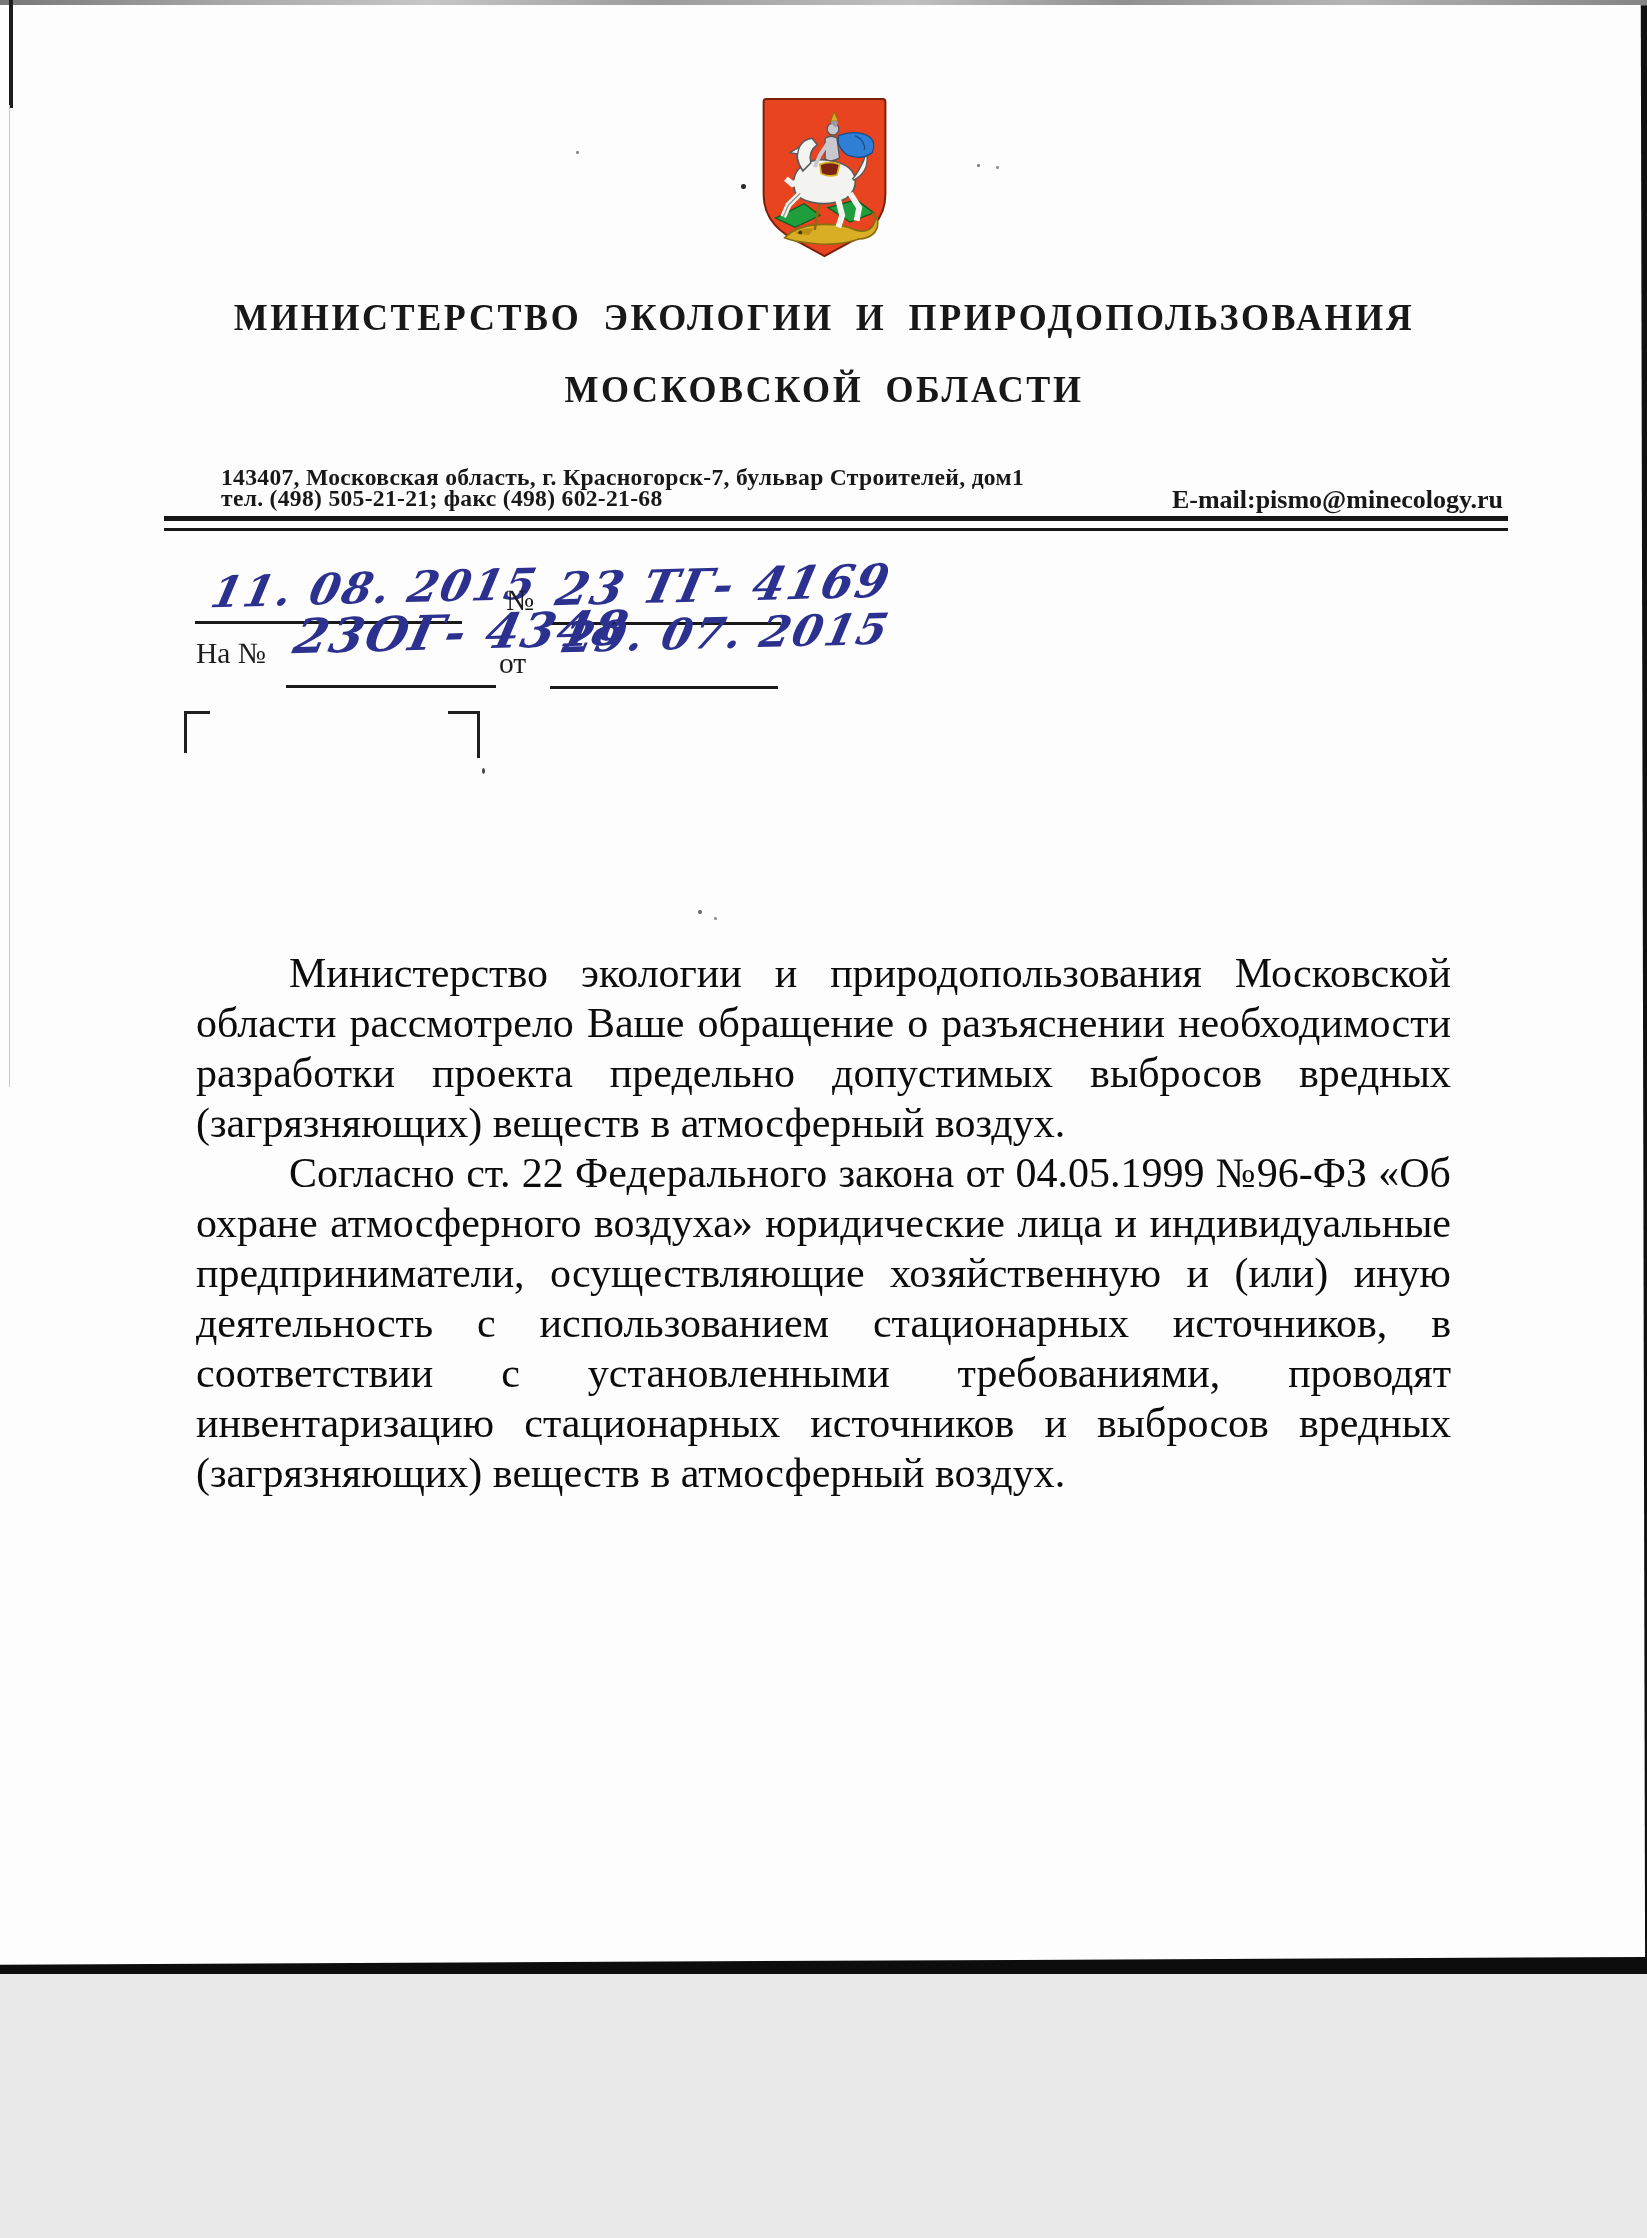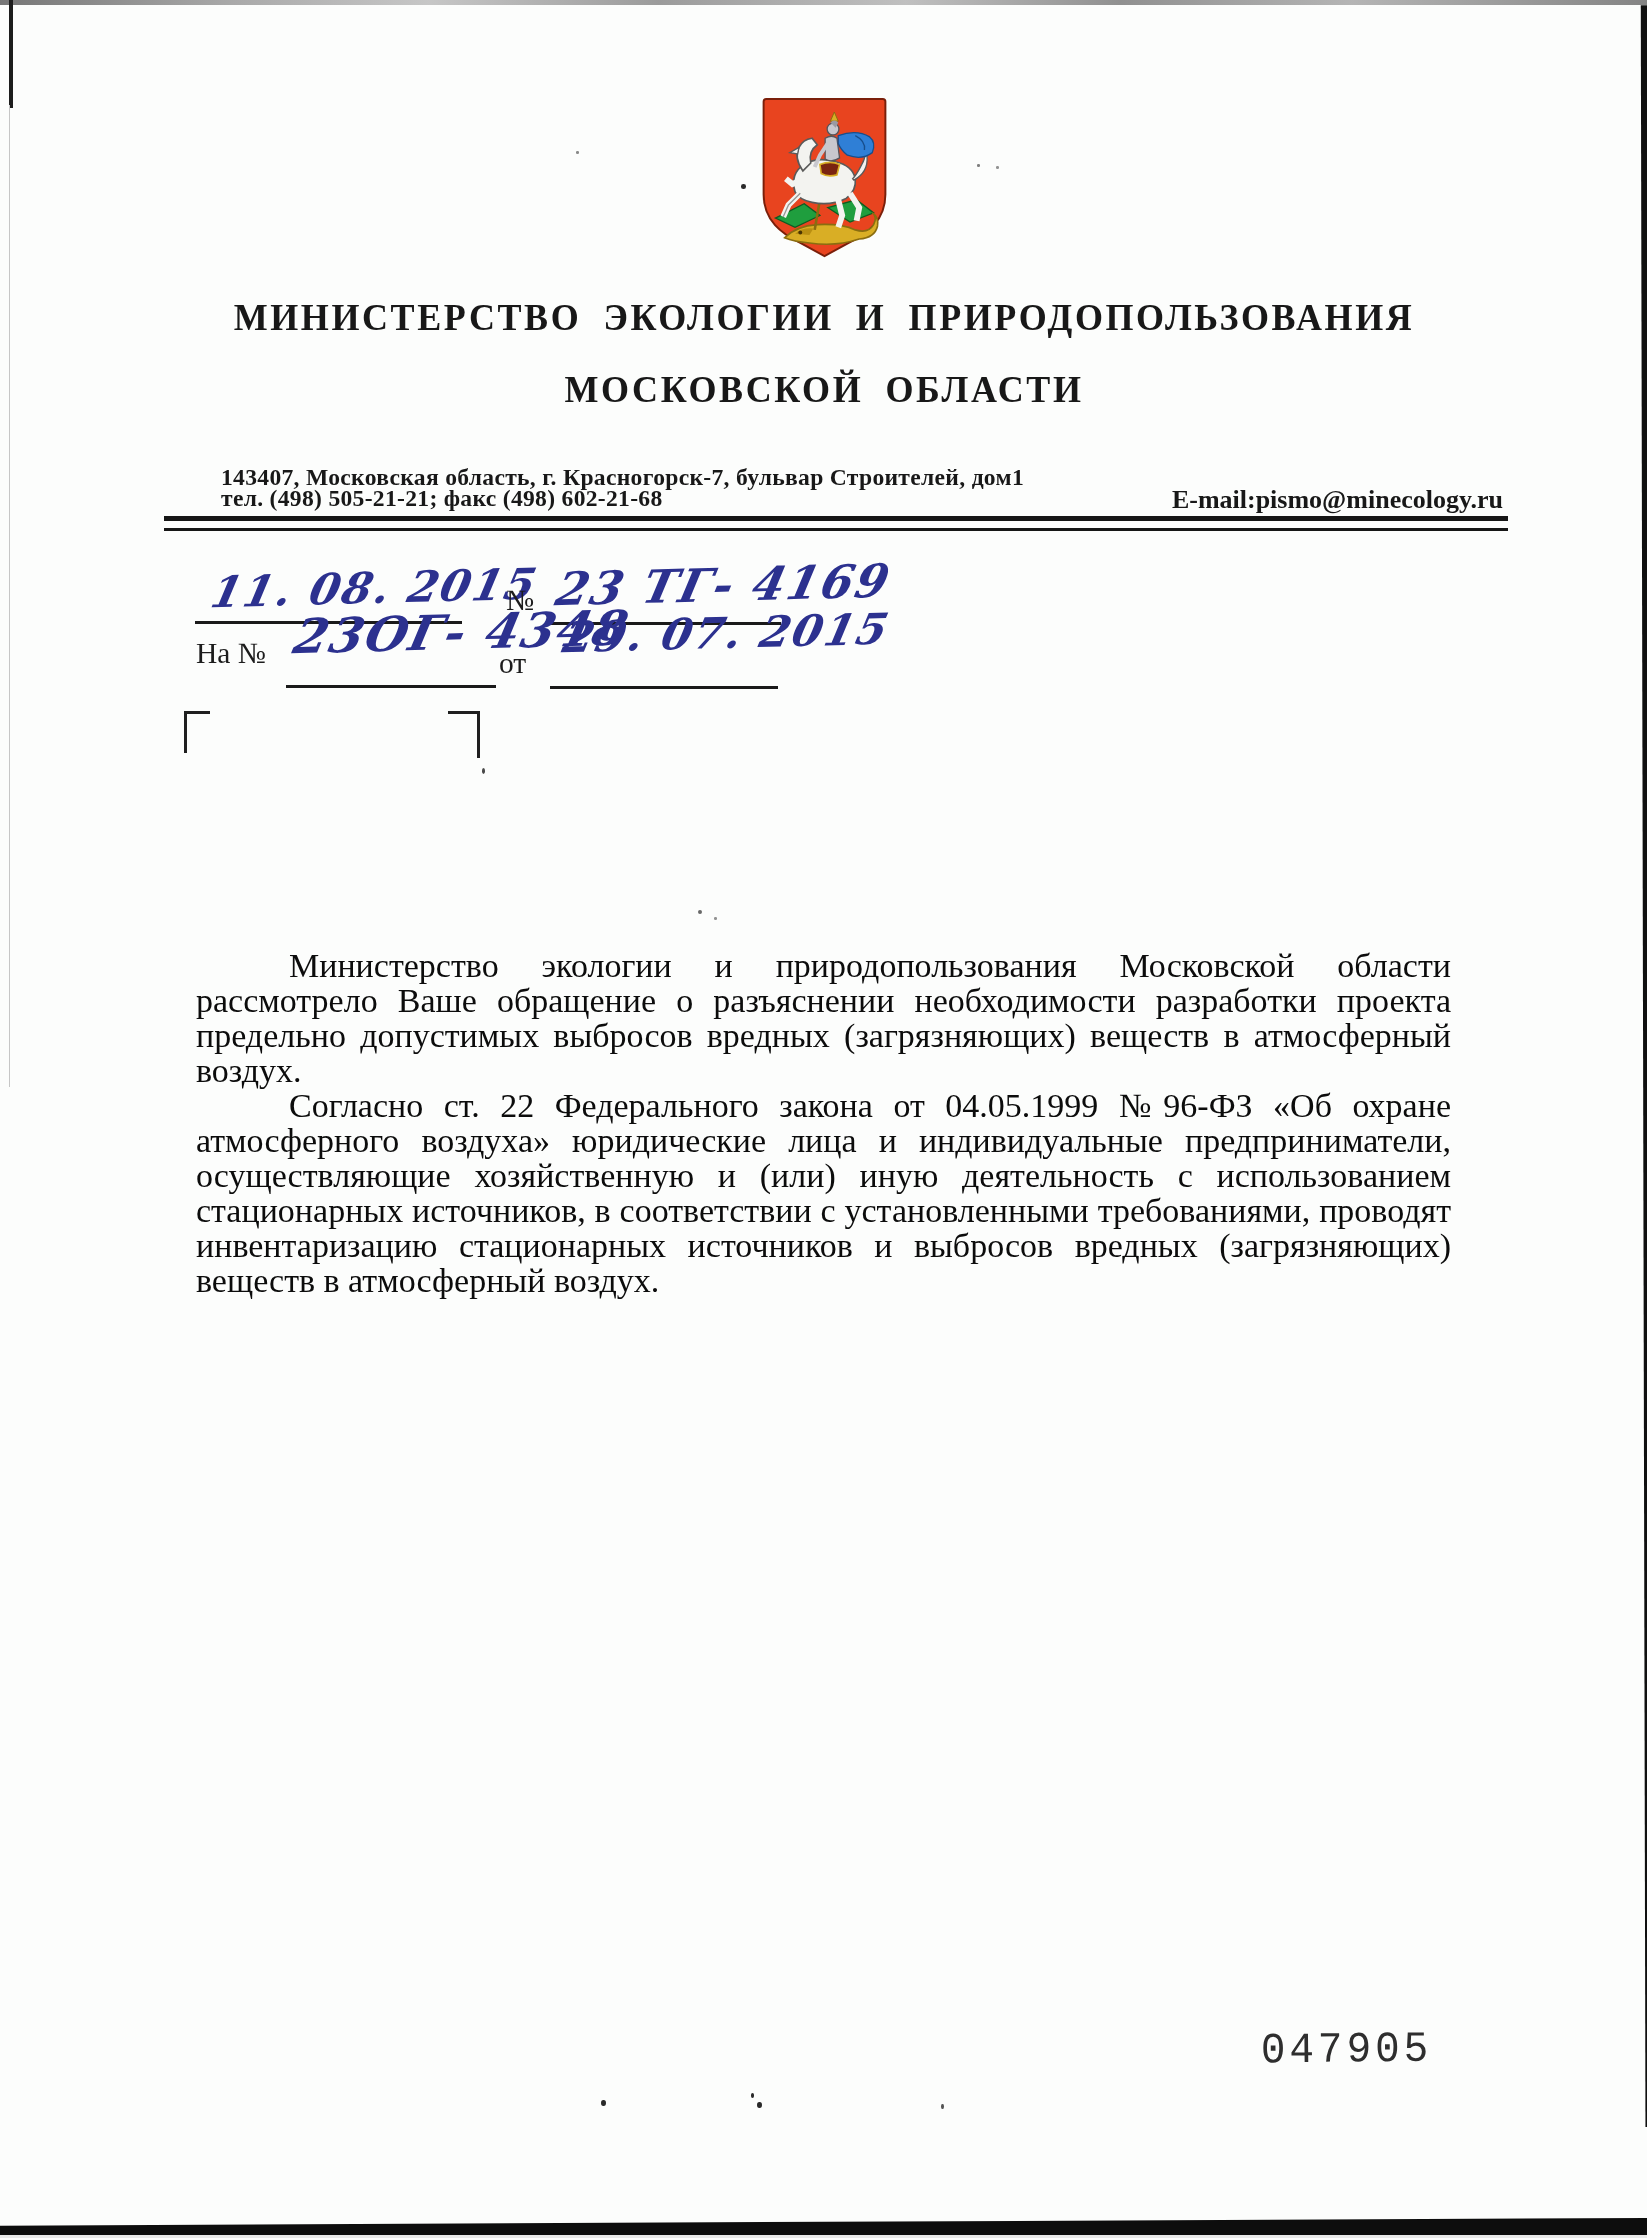--- a/index.html
+++ b/index.html
@@ -1,17 +1,17 @@
 <!DOCTYPE html>
 <html style="font-size:10.5px"><head>
 <meta charset="utf-8">
 <style>
   html,body{margin:0;padding:0;background:#e9e9e9;}
   #page{
-    position:relative;width:1648px;height:2235px;margin:0 auto;
+    position:relative;width:1648px;height:1974px;margin:0 auto;
     background:#fcfdfc;overflow:hidden;
     font-family:"Liberation Serif",serif;color:#111;
   }
   
   .scan-top{position:absolute;left:0;top:0;width:1648px;height:4.6px;
     background:linear-gradient(90deg,#5f5f5f 0%,#9a9a9a 14%,#bdbdbd 26%,#8a8a8a 40%,#b5b5b5 55%,#7d7d7d 68%,#a8a8a8 82%,#6f6f6f 100%);
     opacity:.85;}
   .scan-left-dark{position:absolute;left:9.2px;top:0;width:3.9px;height:108px;background:#1d1d1d;}
   .scan-left-faint{position:absolute;left:8.5px;top:105px;width:1.3px;height:982px;background:#c6c6c6;}
   .scan-right{position:absolute;right:0;top:5.2px;width:8.5px;height:2122px;background:#101010;
@@ -36,21 +36,21 @@
   .rule2{top:528px;height:3.3px;}
   
   .printed{position:absolute;font-size:29.5px;color:#1c1c1c;}
   .hand{position:absolute;font-family:"DejaVu Serif",serif;font-style:italic;font-weight:bold;
     color:#2c318f;transform:skewX(-14deg) rotate(-1.5deg);letter-spacing:2px;white-space:nowrap;}
   .uline{position:absolute;height:2.6px;background:#1a1a1a;}
   
   .cmark{position:absolute;background:#1f1f1f;}
   
   .body-text{position:absolute;left:196px;top:948px;width:1255px;
-    font-size:34px;line-height:35px;text-align:justify;color:#0c0c0c;}
+    font-size:42px;line-height:50px;text-align:justify;color:#0c0c0c;}
   .body-text p{margin:0;text-indent:93px;}
   
   .stamp{position:absolute;left:1261px;top:2027px;
     font-family:"Liberation Mono",monospace;font-size:41px;letter-spacing:3.9px;color:#2e2e2e;
     transform:scaleY(1.05) rotate(-0.6deg);}
 </style>
 </head>
 <body>
 
 <div id="page">

